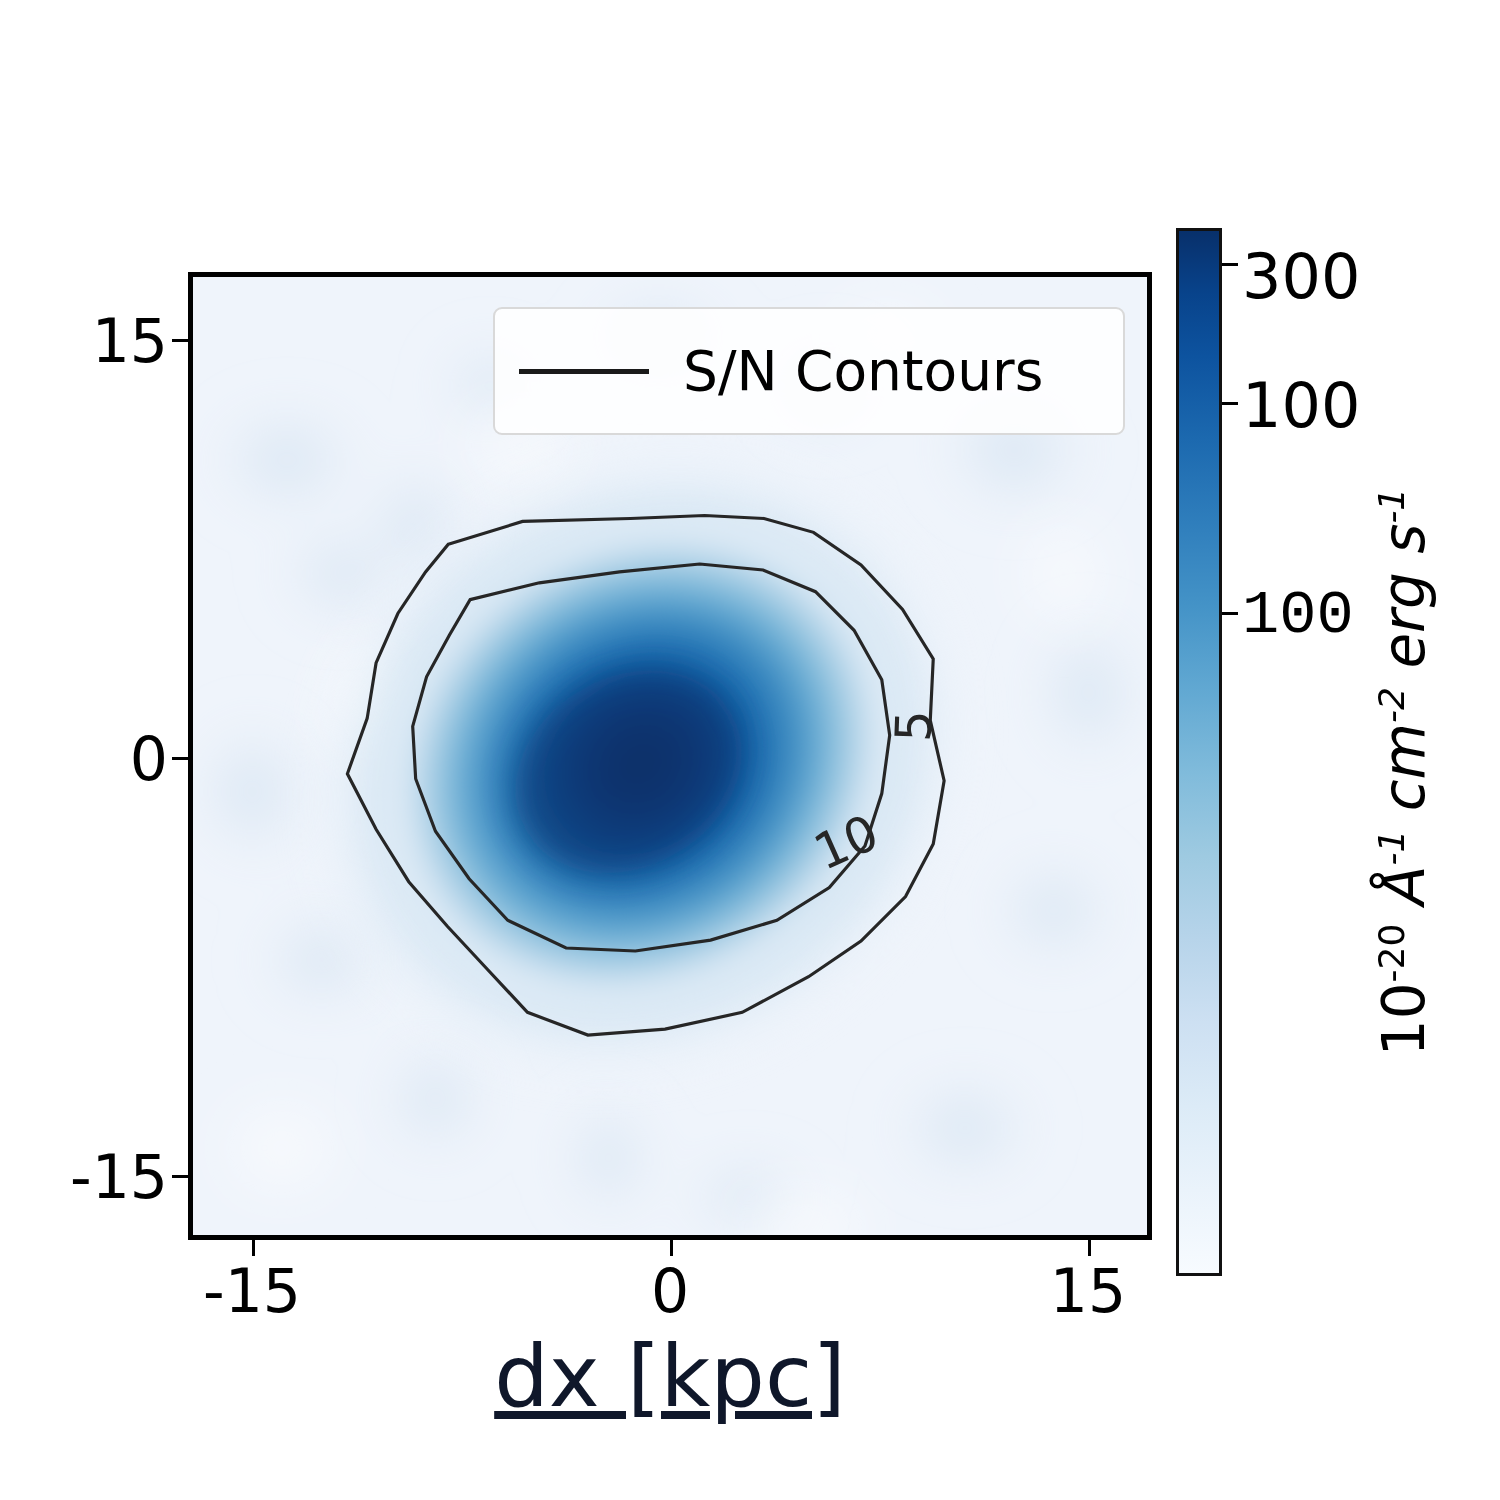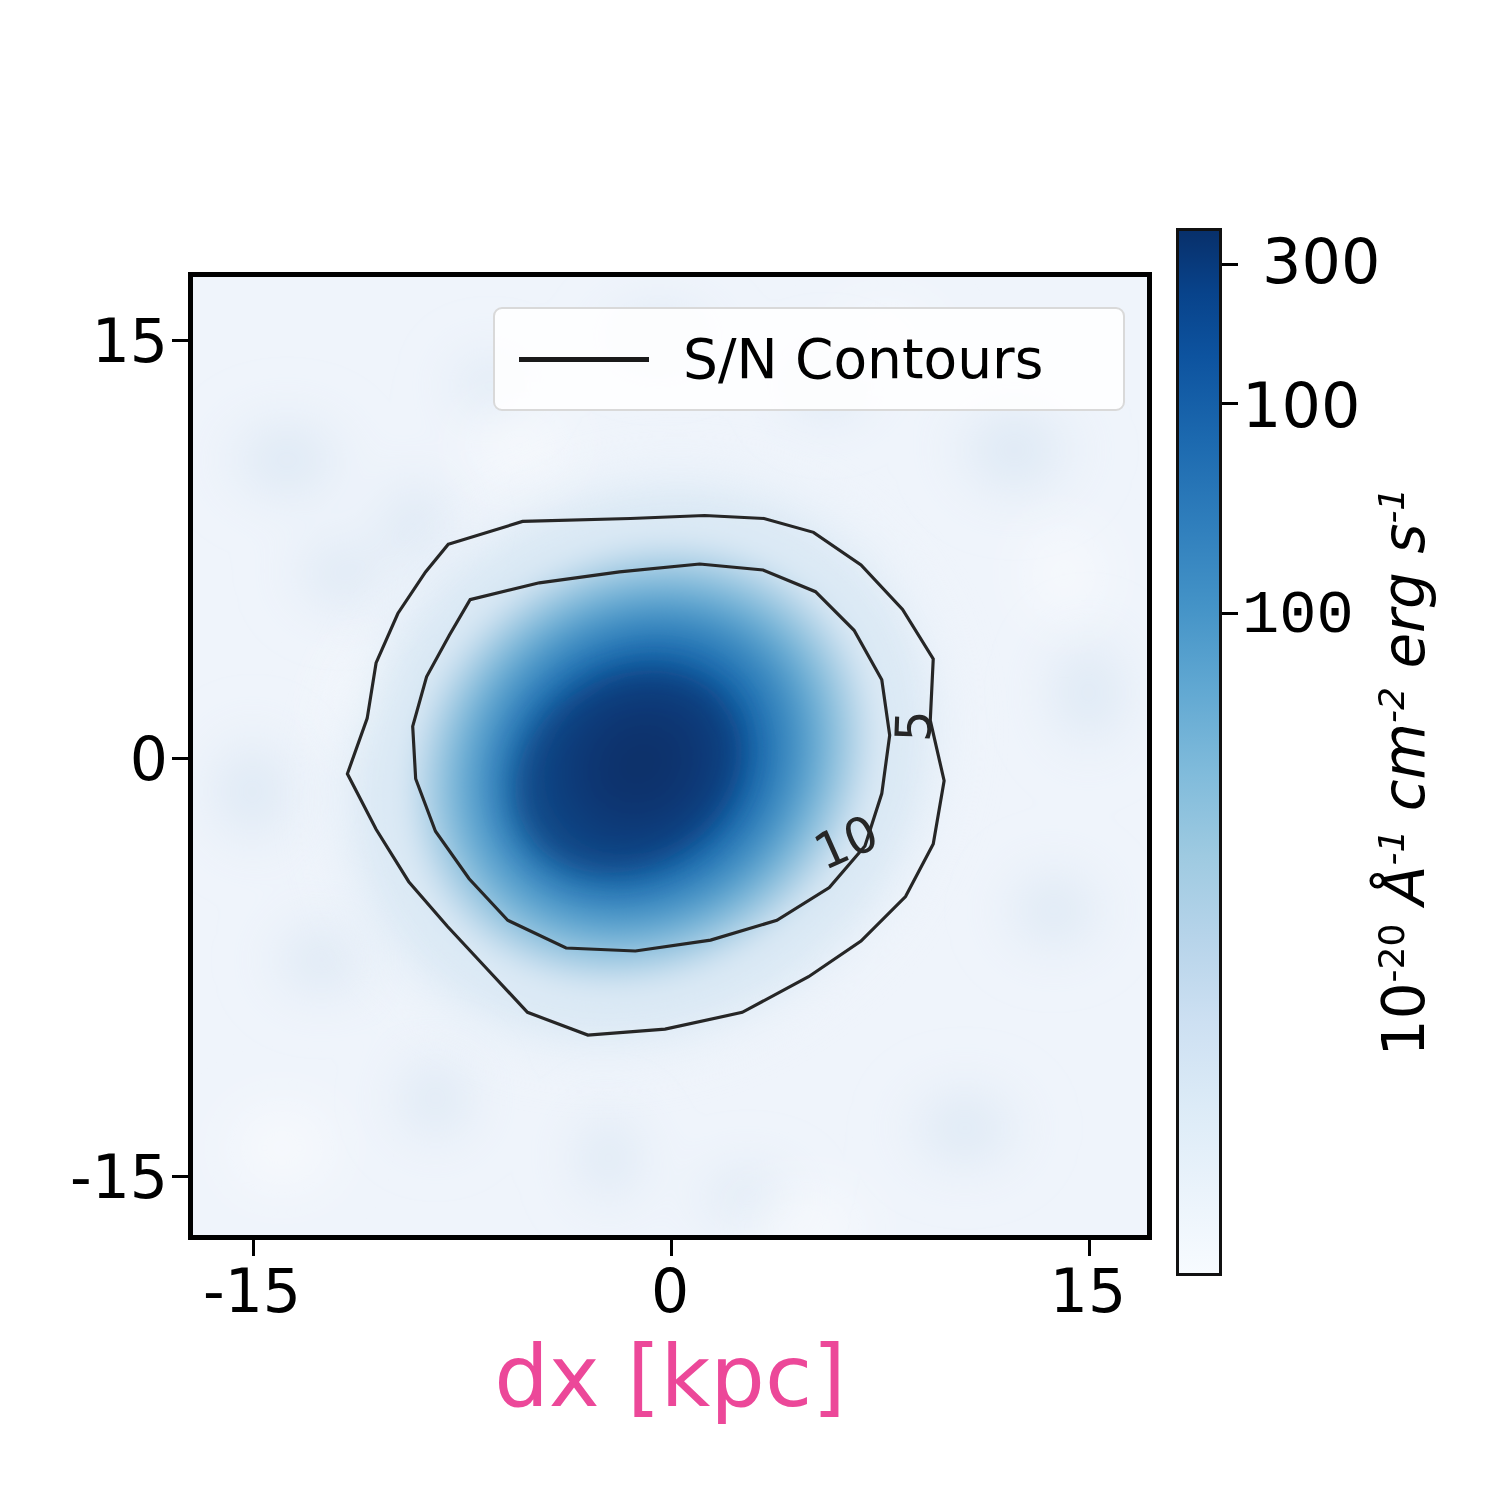--- a/index.html
+++ b/index.html
@@ -22,21 +22,21 @@
   #axes{
     position:absolute; left:188px; top:272px; width:964px; height:968px;
     border:5px solid #000; box-sizing:border-box;
     background:#eff4fb; overflow:hidden;
   }
   #imgwrap{position:absolute;inset:0;}
   #imgwrap svg{display:block;width:100%;height:100%;}
 
   
   #legend{
-    position:absolute; left:300px; top:30px; width:632px; height:104px;
+    position:absolute; left:300px; top:30px; width:632px; height:128px;
     background:rgba(255,255,255,0.86);
     border:2px solid #d9d9d9; border-radius:9px;
     box-sizing:border-box;
     display:flex; align-items:center; padding:0 24px;
     z-index:6;
   }
   #legend .lgline{
     width:130px;height:0;border-top:5px solid #1a1a1a;margin-right:34px;flex:0 0 auto;
   }
   #legend .lgtext{font-size:55px;color:#000;white-space:nowrap;}
@@ -44,21 +44,21 @@
   
   .tick-x{position:absolute;width:3px;height:16px;background:#000;top:1240px;}
   .tick-y{position:absolute;height:3px;width:16px;background:#000;left:172px;}
   .tlab-x{position:absolute;top:1256px;font-size:60px;color:#000;
           transform:translateX(-50%);white-space:nowrap;}
   .tlab-y{position:absolute;right:1332px;font-size:60px;color:#000;
           transform:translateY(-50%);white-space:nowrap;text-align:right;}
 
   #xlabel{
     position:absolute;left:188px;top:1326px;width:964px;text-align:center;
-    font-size:86px;color:#ec4899;white-space:nowrap;
+    font-size:86px;color:#0f172a;white-space:nowrap;text-decoration:underline;
   }
 
   
   #cbar{
     position:absolute;left:1176px;top:228px;width:46px;height:1048px;
     border:3px solid #111; box-sizing:border-box;
     background:linear-gradient(to top,
         #f7fbff 0%,
         #eaf3fb 8%,
         #dcebf7 16%,
@@ -217,21 +217,21 @@
   <div class="tlab-y" style="top:1177px;">-15</div>
 
   <div id="xlabel">dx [kpc]</div>
 
   <div id="cbar"></div>
 
   <div class="ctick" style="top:263px;"></div>
   <div class="ctick" style="top:402px;"></div>
   <div class="ctick" style="top:612px;"></div>
 
-  <div class="clab" style="top:261px;margin-left:20px;">300</div>
+  <div class="clab" style="top:276px;">300</div>
   <div class="clab" style="top:405px;">100</div>
   <div class="clab" style="top:615px;font-family:Liberation Mono, monospace;">100</div>
 
   <div id="cbar-label">
     <span class="plain">10</span><sup class="plain">-20</sup><span class="plain">&nbsp;</span><span class="up">Å</span><sup class="up">-1</sup><span>&nbsp;</span><span class="up">cm</span><sup class="up">-2</sup><span>&nbsp;</span><span class="up">erg s</span><sup class="up">-1</sup>
   </div>
 
 </div>
 
 </body></html>

